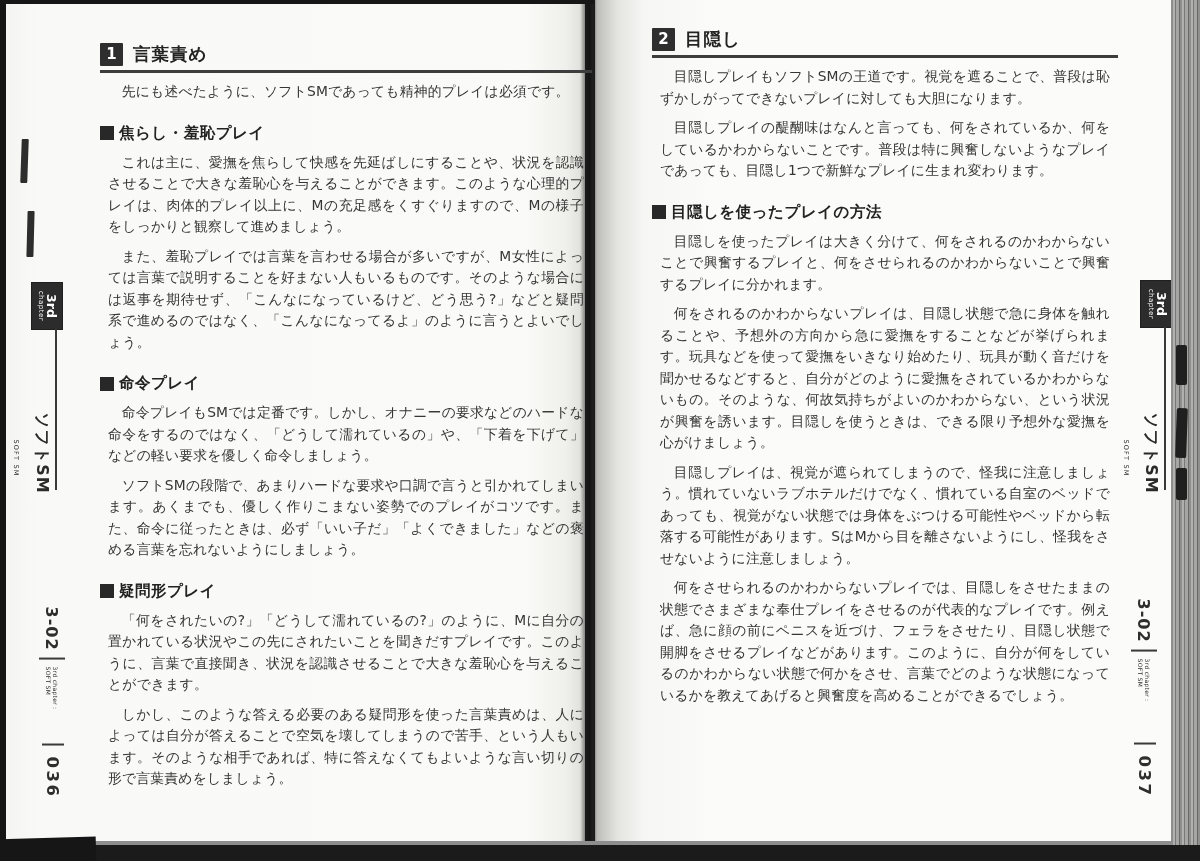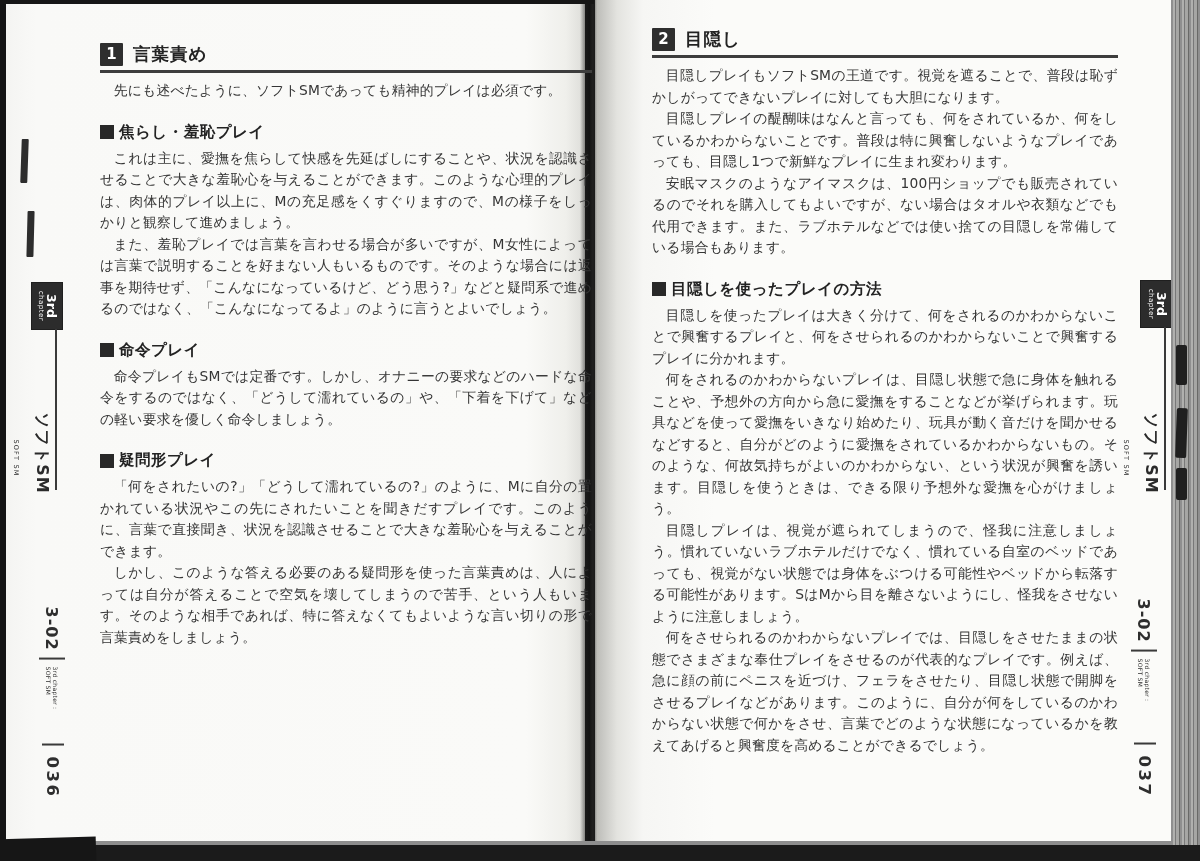--- a/index.html
+++ b/index.html
@@ -40,21 +40,21 @@
   
   .content{position:absolute;color:var(--ink);}
   .content-left{left:100px;top:42px;width:492px;}
   .content-right{left:652px;top:27px;width:466px;}
   .section-header{display:flex;align-items:center;gap:10px;
     border-bottom:3px solid var(--rule);padding-bottom:4px;margin-bottom:7px;}
   .badge{width:23px;height:23px;background:var(--badge);color:#fff;
     display:inline-flex;align-items:center;justify-content:center;
     font-size:15px;font-weight:bold;border-radius:1px;flex:0 0 auto;}
   .sec-title{font-size:17.5px;font-weight:bold;color:var(--head-ink);letter-spacing:1px;}
-  p.body{margin:0;font-size:13.8px;line-height:21.5px;text-indent:1em;
+  p.body{margin:8px;font-size:13.8px;line-height:21.5px;text-indent:1em;
     text-align:justify;text-justify:inter-ideograph;letter-spacing:.2px;}
   .subhead{margin:20px 0 5px 0;font-size:15.5px;font-weight:bold;color:var(--head-ink);
     display:flex;align-items:center;letter-spacing:.5px;}
   .subhead .sq{width:14px;height:14px;background:#282828;margin-right:5px;flex:0 0 auto;}
 
   
   .vwrap{position:absolute;}
   .vinner{position:absolute;left:50%;top:50%;
     transform:translate(-50%,-50%) rotate(90deg);white-space:nowrap;}
   .tab{background:#2c2c2c;box-shadow:0 0 0 1px #1f1f1f;}
@@ -96,37 +96,37 @@
       <span>焦らし・羞恥プレイ</span>
     </h3>
     <p class="body">これは主に、愛撫を焦らして快感を先延ばしにすることや、状況を認識させることで大きな羞恥心を与えることができます。このような心理的プレイは、肉体的プレイ以上に、Mの充足感をくすぐりますので、Mの様子をしっかりと観察して進めましょう。</p>
     <p class="body">また、羞恥プレイでは言葉を言わせる場合が多いですが、M女性によっては言葉で説明することを好まない人もいるものです。そのような場合には返事を期待せず、「こんなになっているけど、どう思う?」などと疑問系で進めるのではなく、「こんなになってるよ」のように言うとよいでしょう。</p>
 
     <h3 class="subhead">
       <span class="sq"></span>
       <span>命令プレイ</span>
     </h3>
     <p class="body">命令プレイもSMでは定番です。しかし、オナニーの要求などのハードな命令をするのではなく、「どうして濡れているの」や、「下着を下げて」などの軽い要求を優しく命令しましょう。</p>
+    <p class="body">ソフトSMの段階で、あまりハードな要求や口調で言うと引かれてしまいます。あくまでも、優しく作りこまない姿勢でのプレイがコツです。また、命令に従ったときは、必ず「いい子だ」「よくできました」などの褒める言葉を忘れないようにしましょう。</p>
 
     <h3 class="subhead">
       <span class="sq"></span>
       <span>疑問形プレイ</span>
     </h3>
     <p class="body">「何をされたいの?」「どうして濡れているの?」のように、Mに自分の置かれている状況やこの先にされたいことを聞きだすプレイです。このように、言葉で直接聞き、状況を認識させることで大きな羞恥心を与えることができます。</p>
     <p class="body">しかし、このような答える必要のある疑問形を使った言葉責めは、人によっては自分が答えることで空気を壊してしまうので苦手、という人もいます。そのような相手であれば、特に答えなくてもよいような言い切りの形で言葉責めをしましょう。</p>
   </div>
 
   <div class="content content-right">
     <div class="section-header">
       <span class="badge">2</span>
       <span class="sec-title">目隠し</span>
     </div>
     <p class="body">目隠しプレイもソフトSMの王道です。視覚を遮ることで、普段は恥ずかしがってできないプレイに対しても大胆になります。</p>
     <p class="body">目隠しプレイの醍醐味はなんと言っても、何をされているか、何をしているかわからないことです。普段は特に興奮しないようなプレイであっても、目隠し1つで新鮮なプレイに生まれ変わります。</p>
-    <p class="body">安眠マスクのようなアイマスクは、100円ショップでも販売されているのでそれを購入してもよいですが、ない場合はタオルや衣類などでも代用できます。また、ラブホテルなどでは使い捨ての目隠しを常備している場合もあります。</p>
 
     <h3 class="subhead">
       <span class="sq"></span>
       <span>目隠しを使ったプレイの方法</span>
     </h3>
     <p class="body">目隠しを使ったプレイは大きく分けて、何をされるのかわからないことで興奮するプレイと、何をさせられるのかわからないことで興奮するプレイに分かれます。</p>
     <p class="body">何をされるのかわからないプレイは、目隠し状態で急に身体を触れることや、予想外の方向から急に愛撫をすることなどが挙げられます。玩具などを使って愛撫をいきなり始めたり、玩具が動く音だけを聞かせるなどすると、自分がどのように愛撫をされているかわからないもの。そのような、何故気持ちがよいのかわからない、という状況が興奮を誘います。目隠しを使うときは、できる限り予想外な愛撫を心がけましょう。</p>
     <p class="body">目隠しプレイは、視覚が遮られてしまうので、怪我に注意しましょう。慣れていないラブホテルだけでなく、慣れている自室のベッドであっても、視覚がない状態では身体をぶつける可能性やベッドから転落する可能性があります。SはMから目を離さないようにし、怪我をさせないように注意しましょう。</p>
     <p class="body">何をさせられるのかわからないプレイでは、目隠しをさせたままの状態でさまざまな奉仕プレイをさせるのが代表的なプレイです。例えば、急に顔の前にペニスを近づけ、フェラをさせたり、目隠し状態で開脚をさせるプレイなどがあります。このように、自分が何をしているのかわからない状態で何かをさせ、言葉でどのような状態になっているかを教えてあげると興奮度を高めることができるでしょう。</p>
   </div>

